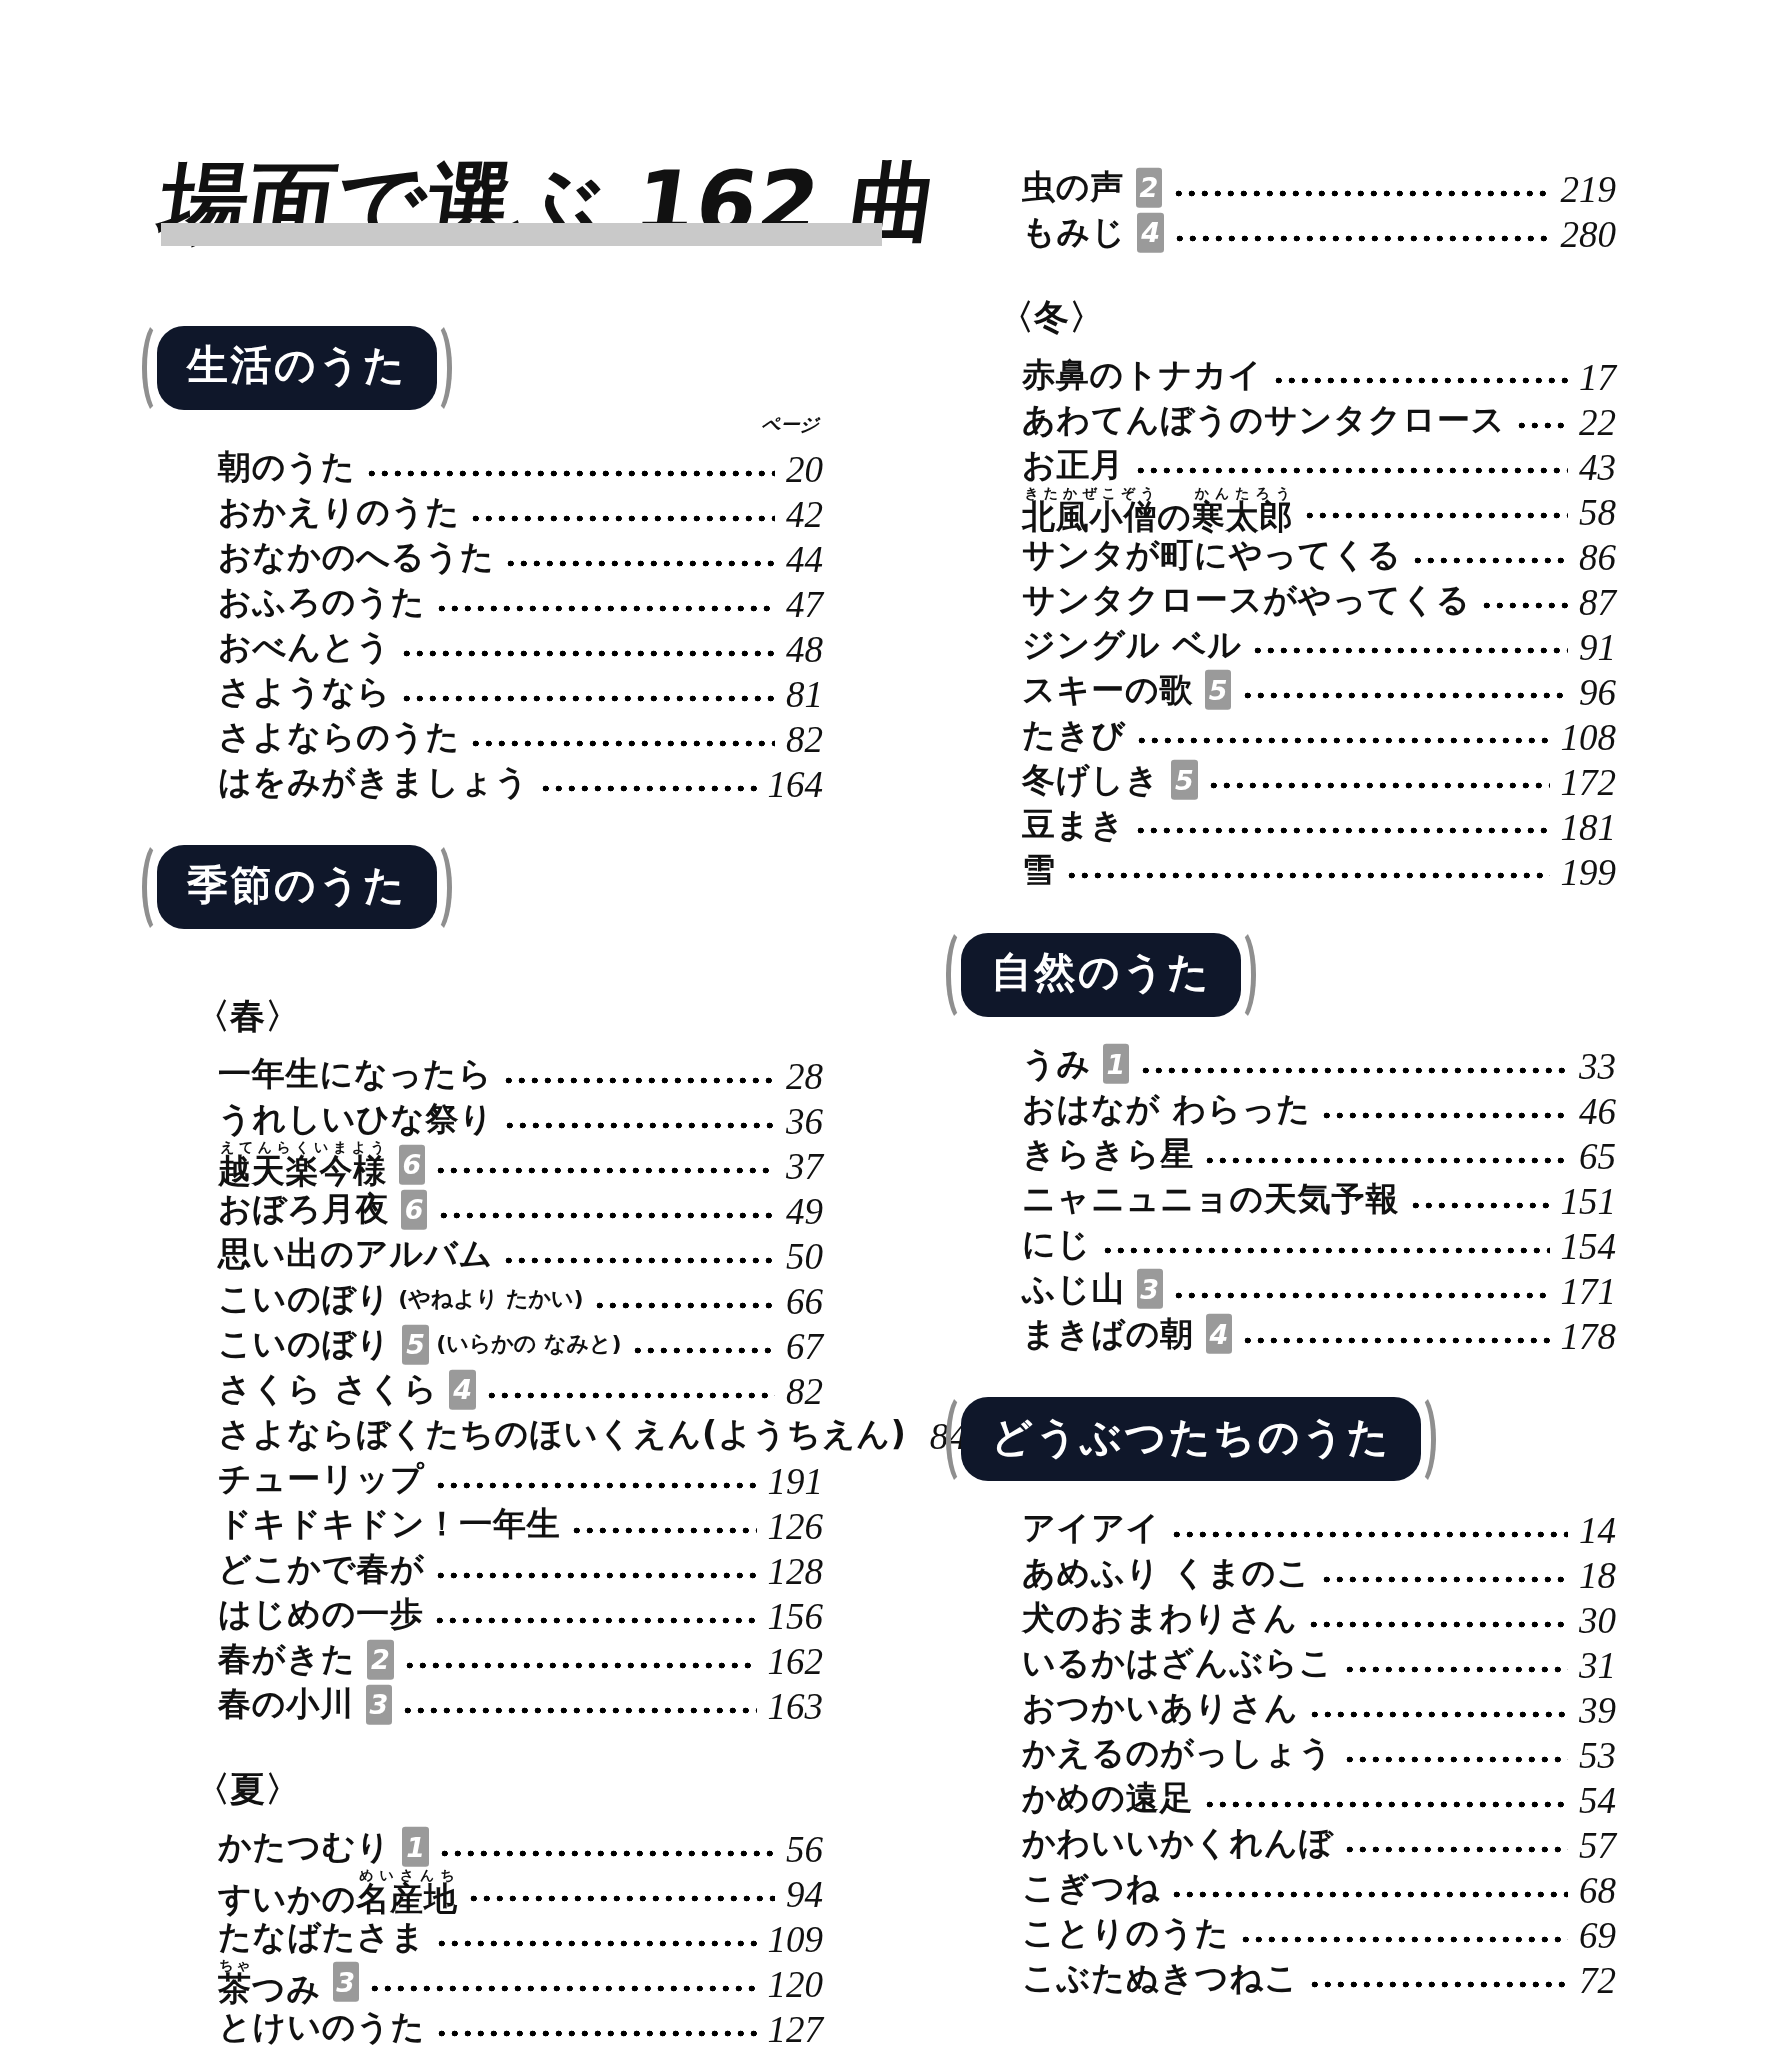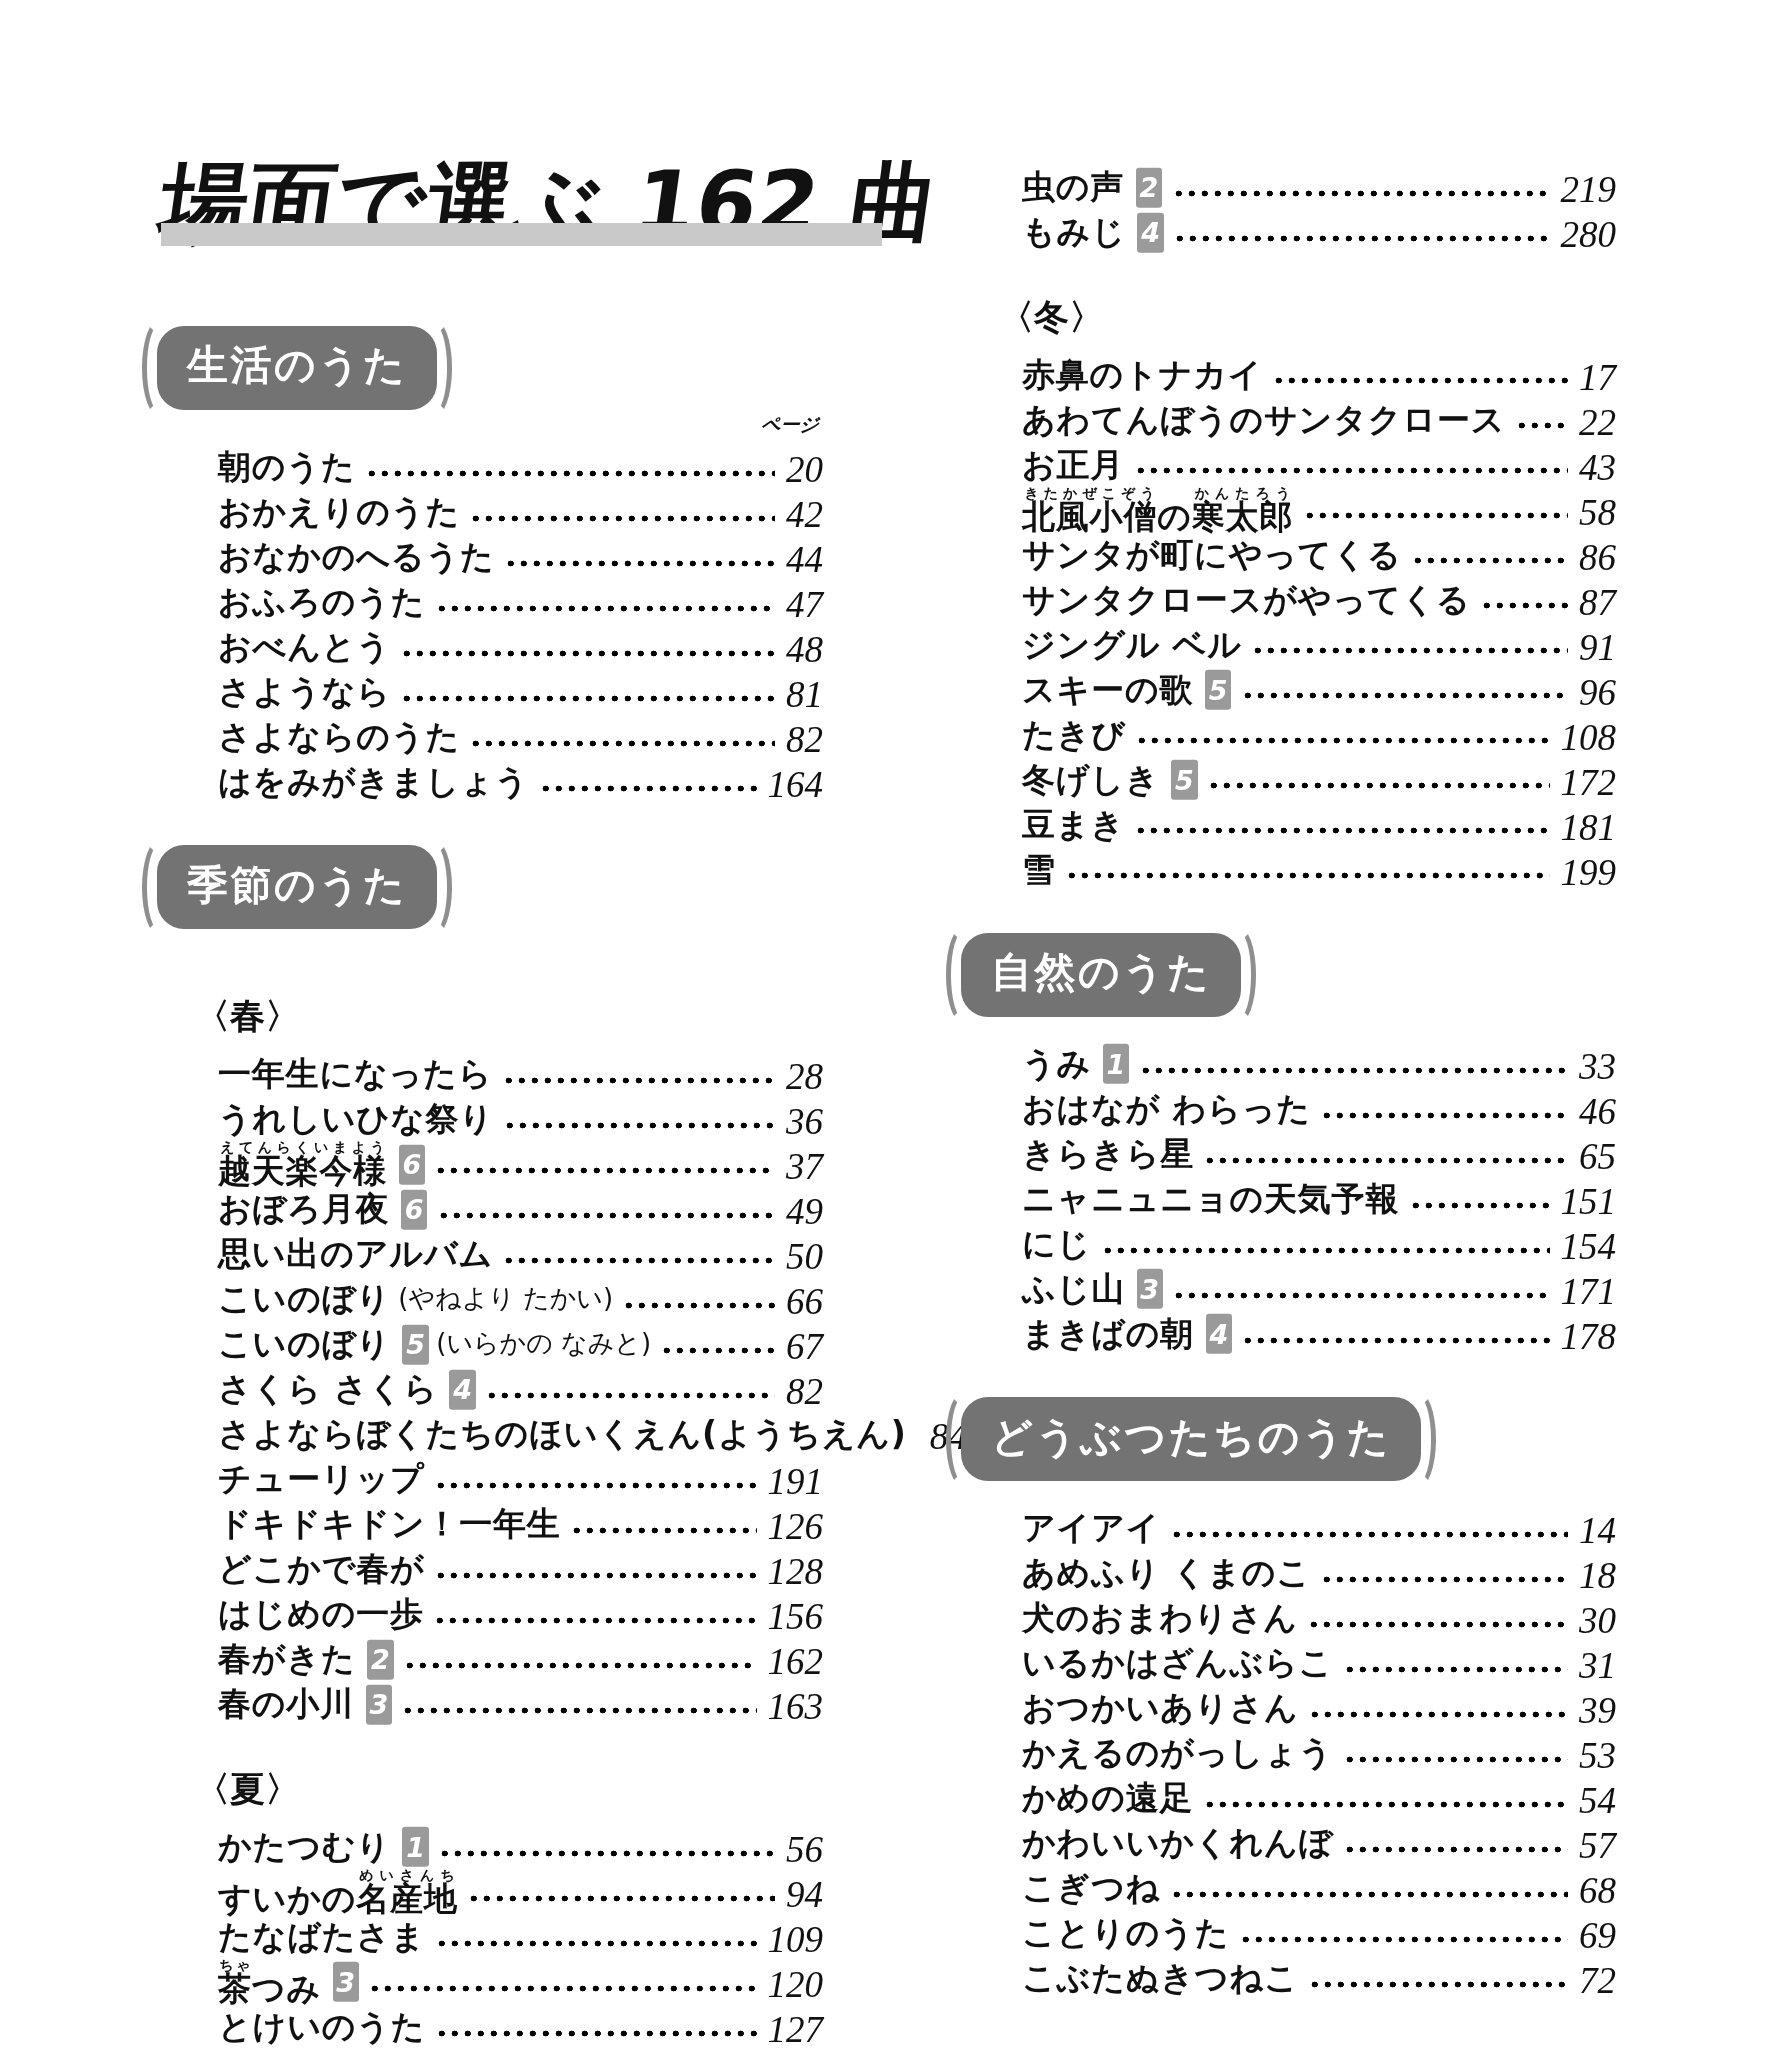--- a/index.html
+++ b/index.html
@@ -18,21 +18,21 @@
     position:absolute;left:161px;top:223px;width:721px;height:23px;
     background:#c9c9c9;
   }
   
   .col{position:absolute;}
   #col-left{left:157px;top:326px;width:666px;}
   #col-right{left:961px;top:164px;width:655px;}
   
   .section-badge{
     position:relative;display:inline-block;margin:38px 0 24px 0;
-    background:#737373;color:#ffffff;border-radius:27px;
+    background:#0f172a;color:#ffffff;border-radius:27px;
     padding:12.4px 30px 16.5px 30px;font-size:41px;font-weight:800;
   }
   .col > .section-badge:first-child{margin-top:0;}
   .section-badge::before{
     content:"";position:absolute;left:-15px;top:-6.6px;
     width:26.4px;height:calc(100% + 3.3px);
     border:5px solid transparent;border-left-color:#8f8f8f;border-radius:50%;
   }
   .section-badge::after{
     content:"";position:absolute;right:-15px;top:-6.6px;
@@ -47,21 +47,21 @@
   }
   
   .season-label{
     font-size:35px;font-weight:800;margin:40px 0 10.7px 38px;white-space:pre;
   }
   
   .song-list{list-style:none;margin:0 0 3.3px 0;padding:0 0 0 61px;}
   .song-row{display:flex;align-items:center;height:45px;}
   .song-title{font-size:33px;font-weight:800;letter-spacing:0.8px;white-space:pre;line-height:1;}
   .song-title ruby rt{font-size:14px;font-weight:700;letter-spacing:0;}
-  .song-note{font-size:26px;font-weight:400;margin-left:7.4px;white-space:pre;}
+  .song-note{font-size:22px;font-weight:700;margin-left:7.4px;white-space:pre;}
   .grade-badge{
     display:inline-flex;align-items:center;justify-content:center;
     width:26.4px;height:40px;margin-left:11.6px;flex:0 0 auto;
     background:#9a9a9a;color:#ffffff;border-radius:3.3px;
     font-size:27px;font-weight:800;font-style:italic;transform:translateY(0.8px);
   }
   .dotted-leader{
     flex:1 1 auto;height:7.4px;margin:14px 10.7px 0 12.4px;
     background-image:radial-gradient(circle at 3.7px 3.7px,#000 2.9px,transparent 3.3px);
     background-size:13px 7.4px;background-repeat:repeat-x;

